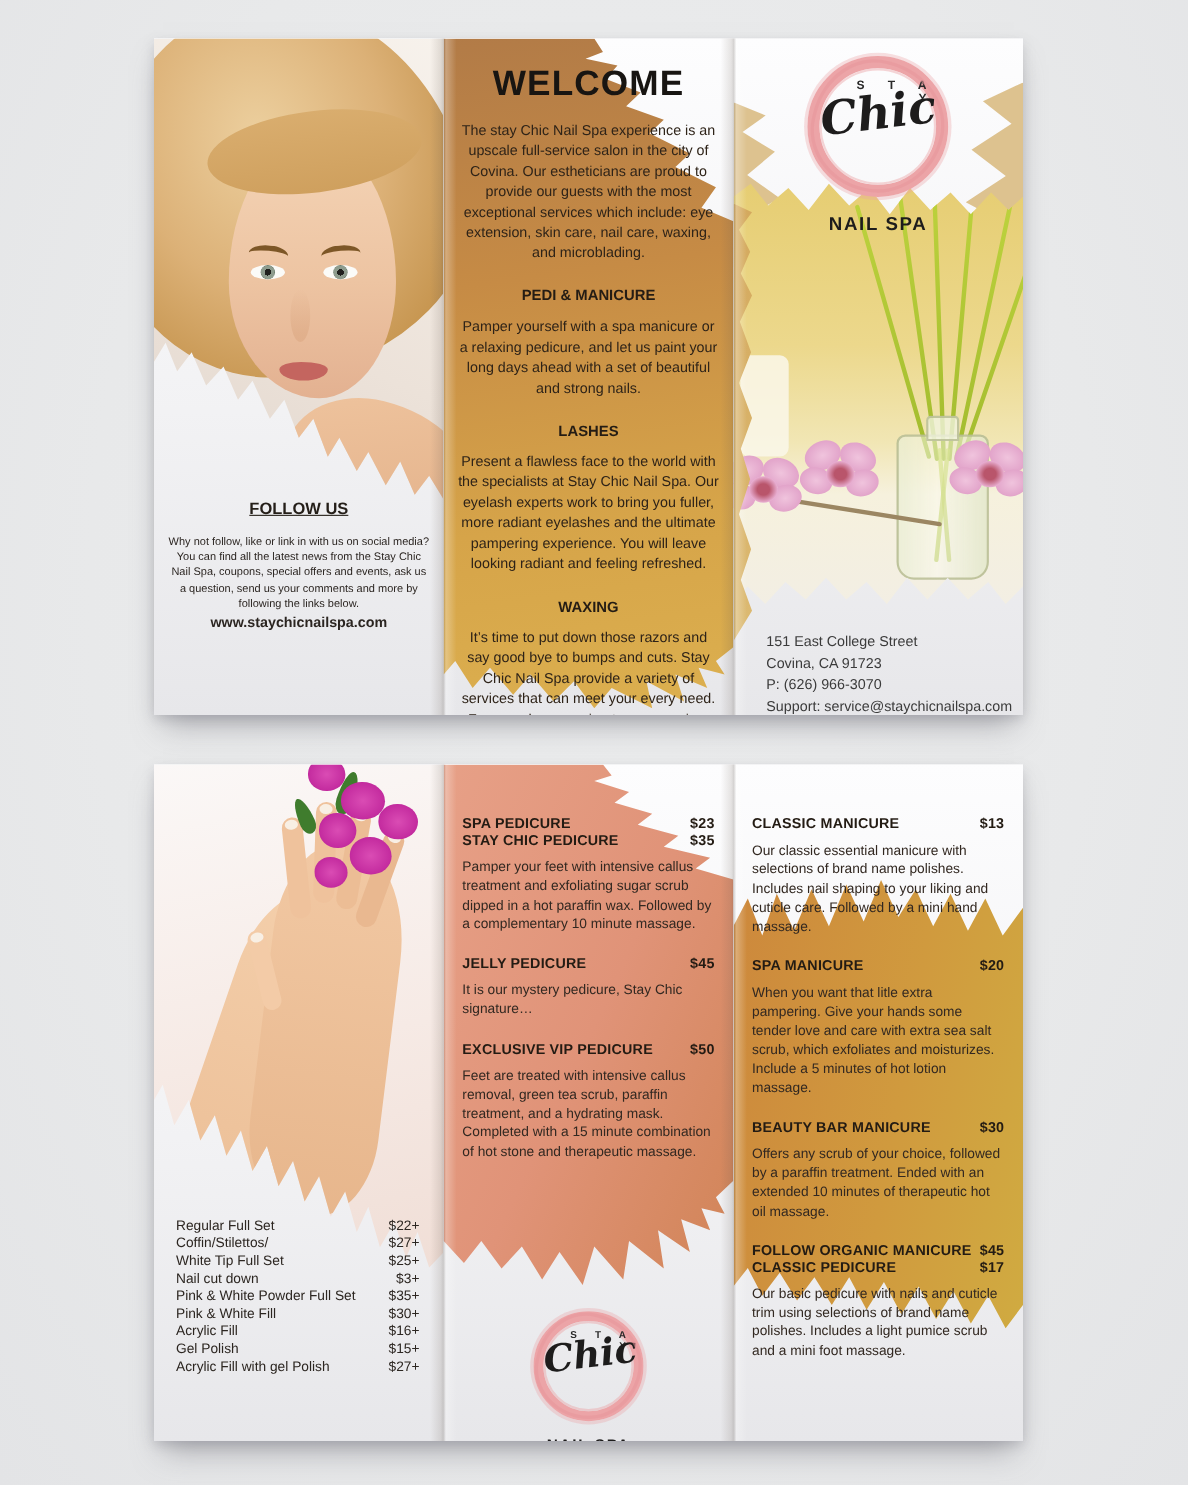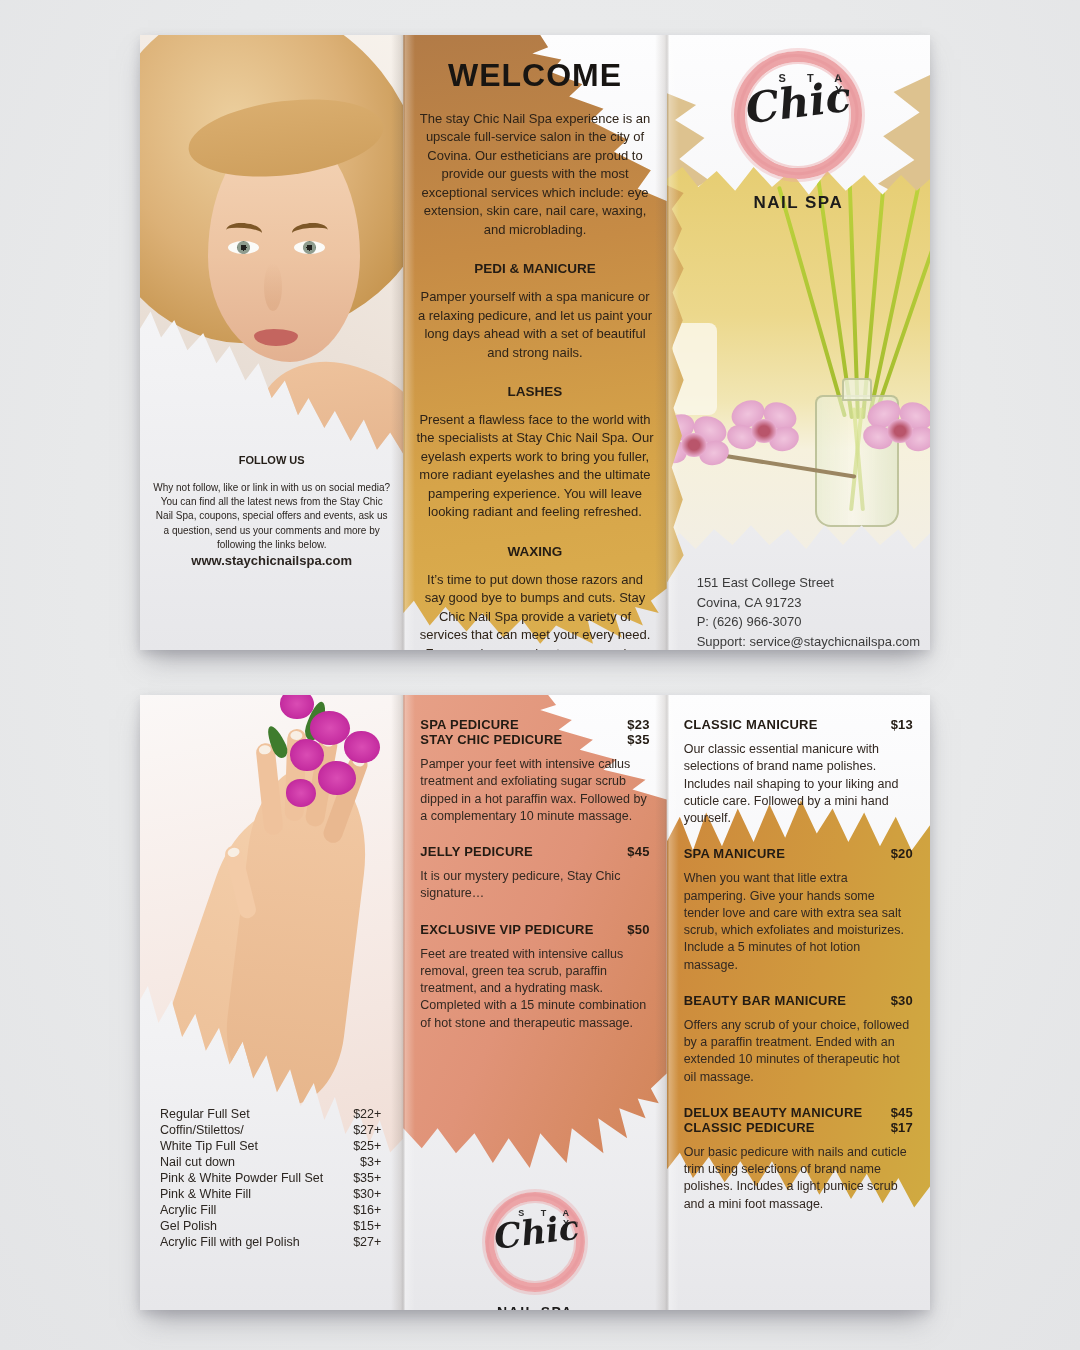--- a/index.html
+++ b/index.html
@@ -72,21 +72,21 @@
   .eye.l{left:88px;top:206px;} .eye.r{left:154px;top:206px;}
   .eye::before{content:"";position:absolute;left:9px;top:0;width:13px;height:13px;border-radius:50%;
     background:radial-gradient(circle,#20201e 0 3px,#8e9c8e 3px 6px,#6f8070 6px);}
   .nose{position:absolute;left:124px;top:228px;width:18px;height:48px;border-radius:50%;
     background:linear-gradient(rgba(0,0,0,0),#dba781 85%);opacity:.55;}
   .lips{position:absolute;left:114px;top:294px;width:44px;height:17px;background:#c4655f;
     border-radius:45% 55% 50% 50%/40% 40% 60% 60%;}
   .hand-chin{position:absolute;left:118px;top:330px;width:170px;height:120px;transform:rotate(14deg);
     background:linear-gradient(160deg,#efc49e,#e2b089);border-radius:45% 55% 40% 60%/50% 50% 50% 50%;}
   .follow{position:absolute;top:419px;left:12px;right:12px;text-align:center;z-index:3;}
-  .follow-title{font-size:11px;margin-bottom:15px;}
+  .follow-title{font-size:15px;margin-bottom:15px;text-decoration:underline;}
   .follow-body{font-size:10px;line-height:1.42;}
   .website{font-size:13px;font-weight:bold;margin-top:1px;}
 
   
   .brush-orange{
     position:absolute;inset:0;
     background:linear-gradient(172deg,#b27b47 0%,#c68b45 35%,#d6a449 70%,#dcb04f 100%);
     clip-path:polygon(0 0,52% 0,55% 2%,49% 3%,60% 4%,56% 6%,68% 8%,63% 10%,76% 12%,71% 14%,
       85% 17%,80% 19%,94% 22%,89% 25%,100% 27%,100% 90%,94% 92%,97% 94%,88% 93%,91% 96%,
       80% 94%,83% 98%,70% 95%,72% 99%,58% 96%,52% 99%,45% 95%,38% 98%,30% 94%,24% 97%,
@@ -164,21 +164,21 @@
 
   
   .brush-salmon{
     position:absolute;left:0;right:0;top:0;height:498px;
     background:linear-gradient(115deg,#e7a087 0%,#e09378 50%,#d08354 100%);
     clip-path:polygon(0 0,55% 0,58% 2%,52% 3%,64% 5%,59% 7%,72% 9%,67% 11%,81% 13%,76% 15%,
       92% 17%,87% 19%,100% 21%,100% 76%,94% 79%,97% 82%,89% 81%,92% 85%,82% 83%,85% 89%,
       74% 85%,76% 92%,64% 87%,62% 94%,52% 88%,48% 95%,40% 89%,34% 94%,27% 88%,20% 92%,
       13% 87%,7% 91%,0 87%);
   }
-  .svc-col{position:absolute;inset:0;padding:22px 17px 0;z-index:3;}
+  .svc-col{position:absolute;inset:0;padding:46px 17px 0;z-index:3;}
   .svc-head{display:flex;justify-content:space-between;font-size:13px;font-weight:bold;
     letter-spacing:0.2px;color:#231b13;}
   .svc-desc{font-size:12.5px;line-height:1.38;color:#322821;margin:9px 0 19px;}
   .logo-mid{top:497px;}
 
   
   .brush-gold{
     position:absolute;left:0;right:0;top:105px;height:420px;
     background:linear-gradient(100deg,#cd883c 0%,#d09a3e 55%,#d0ab41 100%);
     clip-path:polygon(0 10%,5% 4%,10% 12%,15% 3%,21% 11%,27% 2%,33% 10%,39% 1%,45% 9%,51% 0,
@@ -387,39 +387,39 @@
   </div>
 
   <div class="panel">
     <div class="brush-gold"></div>
     <div class="svc-col">
       <div class="svc">
         <div class="svc-head">
             <span>CLASSIC MANICURE</span>
             <span>$13</span>
           </div>
-        <div class="svc-desc">Our classic essential manicure with selections of brand name polishes. Includes nail shaping to your liking and cuticle care. Followed by a mini hand yourself.</div>
+        <div class="svc-desc">Our classic essential manicure with selections of brand name polishes. Includes nail shaping to your liking and cuticle care. Followed by a mini hand massage.</div>
       </div>
       <div class="svc">
         <div class="svc-head">
             <span>SPA MANICURE</span>
             <span>$20</span>
           </div>
         <div class="svc-desc">When you want that litle extra pampering. Give your hands some tender love and care with extra sea salt scrub, which exfoliates and moisturizes. Include a 5 minutes of hot lotion massage.</div>
       </div>
       <div class="svc">
         <div class="svc-head">
             <span>BEAUTY BAR MANICURE</span>
             <span>$30</span>
           </div>
         <div class="svc-desc">Offers any scrub of your choice, followed by a paraffin treatment. Ended with an extended 10 minutes of therapeutic hot oil massage.</div>
       </div>
       <div class="svc">
         <div class="svc-head">
-            <span>DELUX BEAUTY MANICURE</span>
+            <span>FOLLOW ORGANIC MANICURE</span>
             <span>$45</span>
           </div>
       </div>
       <div class="svc">
         <div class="svc-head">
             <span>CLASSIC PEDICURE</span>
             <span>$17</span>
           </div>
         <div class="svc-desc">Our basic pedicure with nails and cuticle trim using selections of brand name polishes. Includes a light pumice scrub and a mini foot massage.</div>
       </div>

